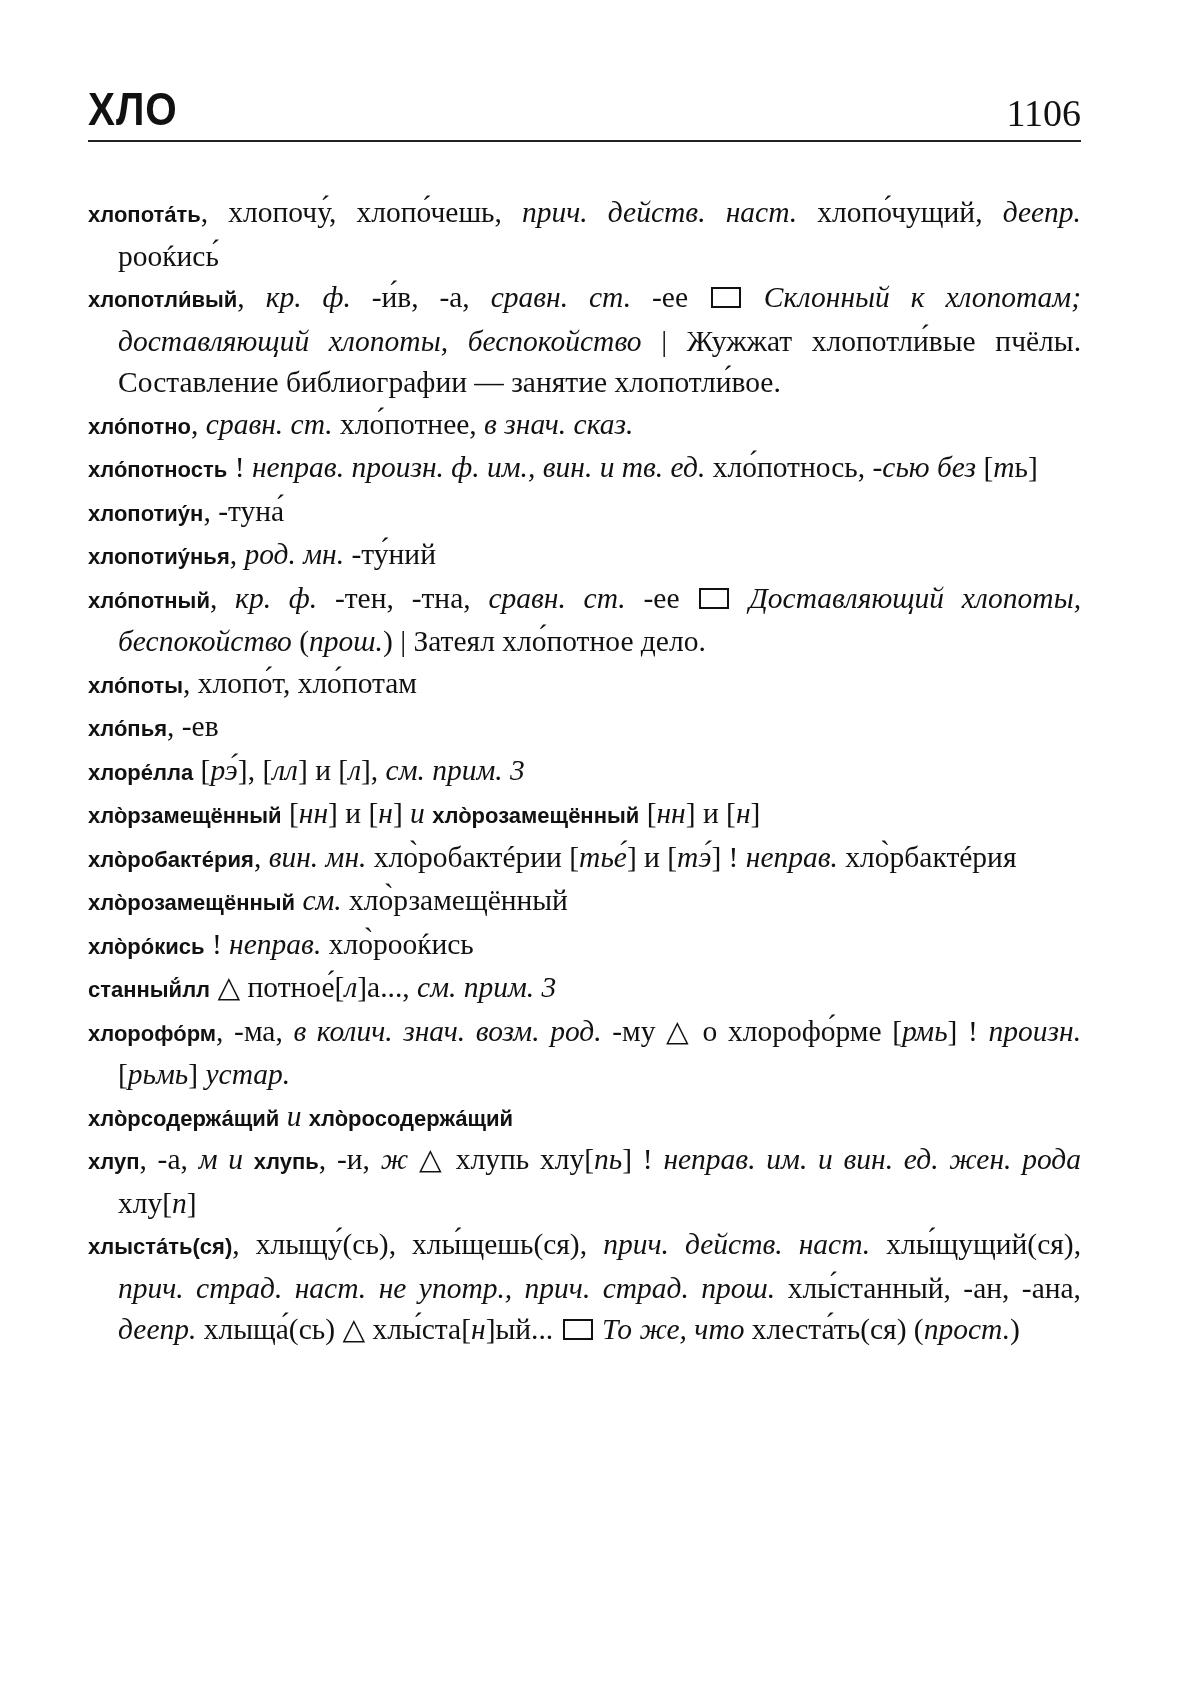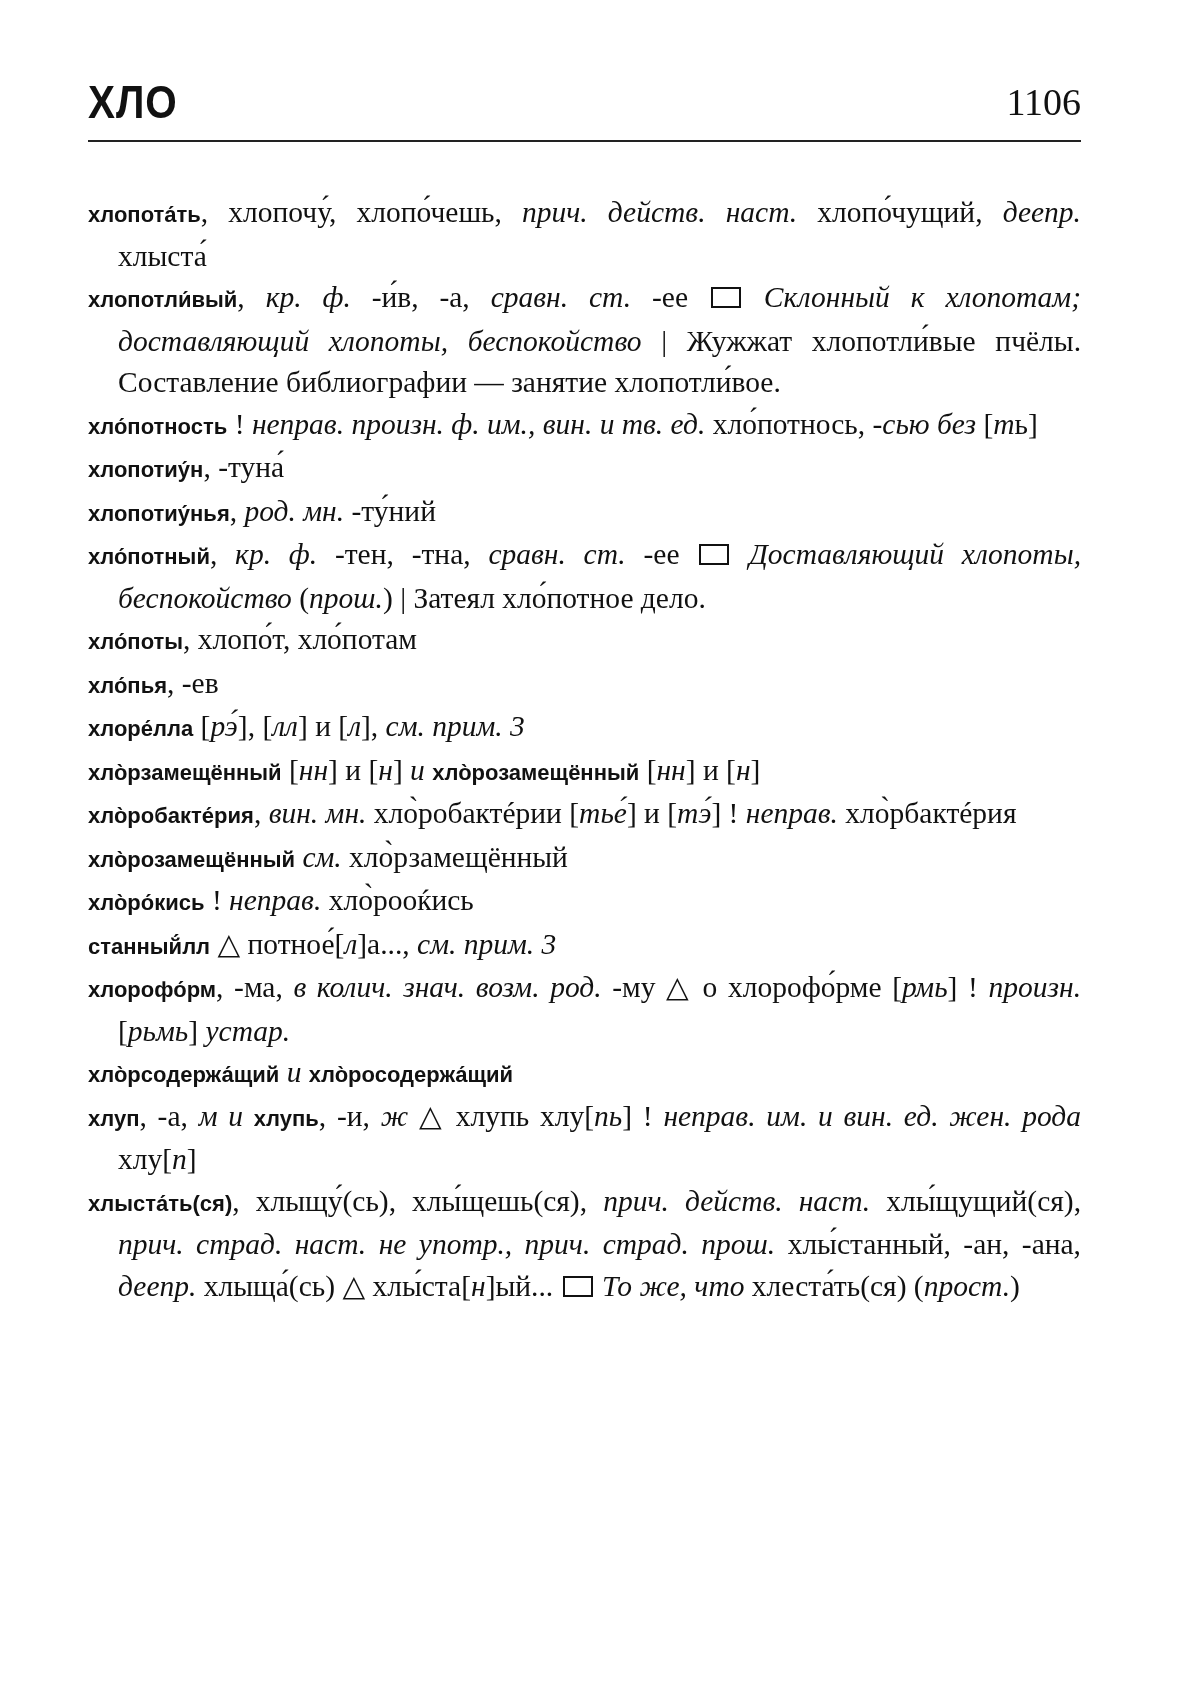--- a/index.html
+++ b/index.html
@@ -3,21 +3,21 @@
 <meta charset="utf-8">
 <style>
   html, body { margin: 0; padding: 0; background: #ffffff; }
   body {
     width: 1178px; height: 1700px; overflow: hidden; position: relative;
     font-family: "Liberation Serif", "DejaVu Serif", serif; color: #111111;
   }
   .page { position: absolute; left: 88px; top: 0; width: 993px; }
   .header {
     position: absolute; left: 0; top: 72px; width: 993px; height: 60px;
-    display: flex; justify-content: space-between; align-items: center;
+    display: flex; justify-content: space-between; align-items: flex-end;
   }
   .running-head {
     font-family: "Liberation Sans", "DejaVu Sans", sans-serif;
     font-weight: bold; font-size: 46px; letter-spacing: 1px; line-height: 1; transform: scaleX(0.88); transform-origin: left bottom;
   }
   .page-num { font-size: 38px; line-height: 1; }
   .rule { position: absolute; left: 0; top: 140px; width: 993px; height: 2px; background: #222; }
   .entries { position: absolute; left: 0; top: 192px; width: 993px; }
   .entry {
     font-size: 29.5px; line-height: 41.5px; text-align: justify;
@@ -33,22 +33,23 @@
 </head>
 <body>
 
 <div class="page">
   <div class="header">
     <span class="running-head">ХЛО</span>
     <span class="page-num">1106</span>
   </div>
   <div class="rule"></div>
   <div class="entries" id="entries">
-      <p class="entry"><span class="hw">хлопота́ть</span><span>, хлопочу́, хлопо́чешь, </span><span class="it">прич. действ. наст.</span><span> хлопо́чущий, </span><span class="it">деепр.</span><span> хлыста́</span></p>
+      <p class="entry"><span class="hw">хлопота́ть</span><span>, хлопочу́, хлопо́чешь, </span><span class="it">прич. действ. наст.</span><span> хлопо́чущий, </span><span class="it">деепр.</span><span> рооќись́</span></p>
       <p class="entry"><span class="hw">хлопотли́вый</span><span>, </span><span class="it">кр. ф.</span><span> -и́в, -а, </span><span class="it">сравн. ст.</span><span> -ее </span><span class="box"></span><span class="it"> Склонный к хлопотам; доставляющий хлопоты, беспокойство</span><span> | Жужжат хлопотли́вые пчёлы. Составление библиографии — занятие хлопотли́вое.</span></p>
+      <p class="entry"><span class="hw">хло́потно</span><span>, </span><span class="it">сравн. ст.</span><span> хло́потнее, </span><span class="it">в знач. сказ.</span></p>
       <p class="entry"><span class="hw">хло́потность</span><span> ! </span><span class="it">неправ. произн. ф. им., вин. и тв. ед.</span><span> хло́потнось, </span><span class="it">-сью без</span><span> [</span><span class="it">т</span><span>ь]</span></p>
       <p class="entry"><span class="hw">хлопотиу́н</span><span>, -туна́</span></p>
       <p class="entry"><span class="hw">хлопотиу́нья</span><span>, </span><span class="it">род. мн.</span><span> -ту́ний</span></p>
       <p class="entry"><span class="hw">хло́потный</span><span>, </span><span class="it">кр. ф.</span><span> -тен, -тна, </span><span class="it">сравн. ст.</span><span> -ее </span><span class="box"></span><span class="it"> Доставляющий хлопоты, беспокойство</span><span> (</span><span class="it">прош.</span><span>) | Затеял хло́потное дело.</span></p>
       <p class="entry"><span class="hw">хло́поты</span><span>, хлопо́т, хло́потам</span></p>
       <p class="entry"><span class="hw">хло́пья</span><span>, -ев</span></p>
       <p class="entry"><span class="hw">хлоре́лла</span><span> [</span><span class="it">рэ́</span><span>], [</span><span class="it">лл</span><span>] и [</span><span class="it">л</span><span>], </span><span class="it">см. прим. 3</span></p>
       <p class="entry"><span class="hw">хло̀рзамещённый</span><span> [</span><span class="it">нн</span><span>] и [</span><span class="it">н</span><span>] </span><span class="it">и</span><span> </span><span class="hw">хло̀розамещённый</span><span> [</span><span class="it">нн</span><span>] и [</span><span class="it">н</span><span>]</span></p>
       <p class="entry"><span class="hw">хло̀робакте́рия</span><span>, </span><span class="it">вин. мн.</span><span> хло̀робактéрии [</span><span class="it">тье́</span><span>] и [</span><span class="it">тэ́</span><span>] ! </span><span class="it">неправ.</span><span> хло̀рбактéрия</span></p>
       <p class="entry"><span class="hw">хло̀розамещённый</span><span> </span><span class="it">см.</span><span> хло̀рзамещённый</span></p>

